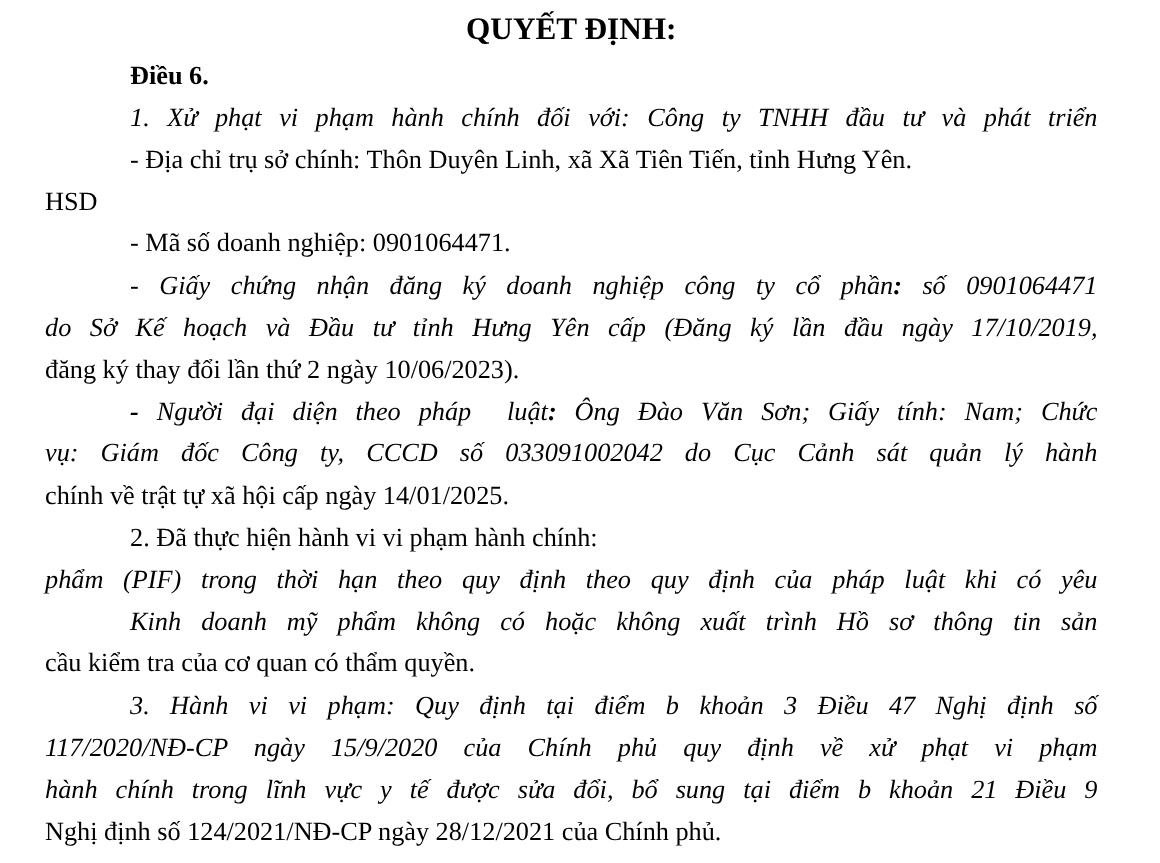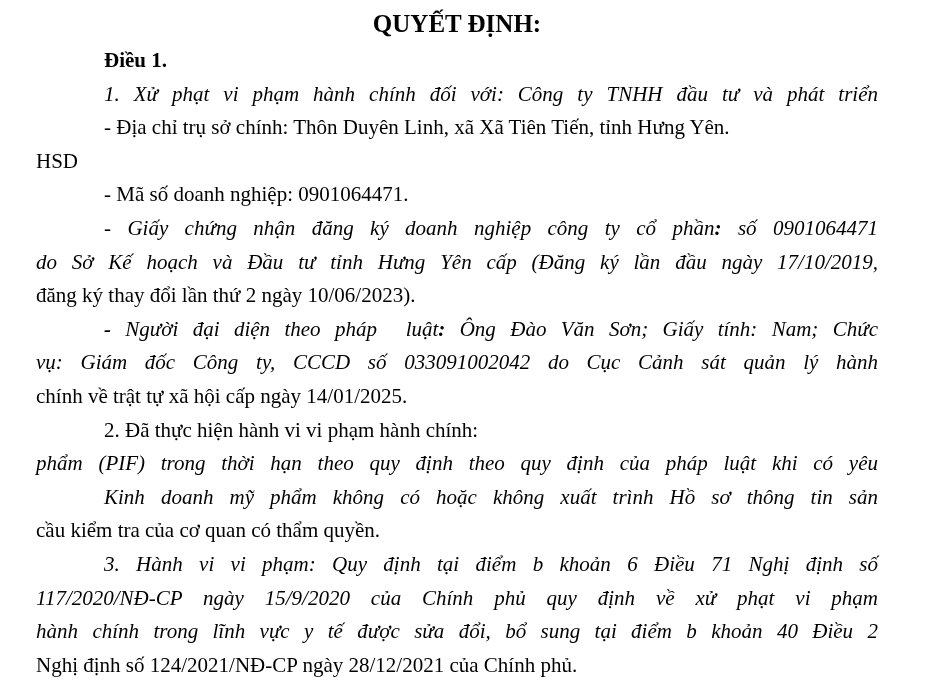--- a/index.html
+++ b/index.html
@@ -36,39 +36,39 @@
   .str { text-align-last: justify; font-style: italic; }
   .b   { font-weight: bold; }
 </style>
 </head>
 <body>
 
 <div class="page">
 
   <div class="title">QUYẾT ĐỊNH:</div>
 
-  <div class="ln ind b">Điều 1.</div>
+  <div class="ln ind b">Điều 6.</div>
 
   <div class="ln ind str">1. Xử phạt vi phạm hành chính đối với: Công ty TNHH đầu tư và phát triển</div>
   <div class="ln ind">- Địa chỉ trụ sở chính: Thôn Duyên Linh, xã Xã Tiên Tiến, tỉnh Hưng Yên.</div>
 
   <div class="ln">HSD</div>
   <div class="ln ind">- Mã số doanh nghiệp: 0901064471.</div>
 
   <div class="ln ind str"><span>- Giấy chứng nhận đăng ký doanh nghiệp công ty cổ phần</span><span class="b">:</span><span> số 0901064471</span></div>
   <div class="ln str">do Sở Kế hoạch và Đầu tư tỉnh Hưng Yên cấp (Đăng ký lần đầu ngày 17/10/2019,</div>
   <div class="ln">đăng ký thay đổi lần thứ 2 ngày 10/06/2023).</div>
 
   <div class="ln ind str"><span class="b">-</span><span> Người đại diện theo pháp &nbsp;luật</span><span class="b">:</span><span> Ông Đào Văn Sơn; Giấy tính: Nam; Chức</span></div>
   <div class="ln str">vụ: Giám đốc Công ty, CCCD số 033091002042 do Cục Cảnh sát quản lý hành</div>
   <div class="ln">chính về trật tự xã hội cấp ngày 14/01/2025.</div>
 
   <div class="ln ind">2. Đã thực hiện hành vi vi phạm hành chính:</div>
   <div class="ln str">phẩm (PIF) trong thời hạn theo quy định theo quy định của pháp luật khi có yêu</div>
   <div class="ln ind str">Kinh doanh mỹ phẩm không có hoặc không xuất trình Hồ sơ thông tin sản</div>
   <div class="ln">cầu kiểm tra của cơ quan có thẩm quyền.</div>
 
-  <div class="ln ind str">3. Hành vi vi phạm: Quy định tại điểm b khoản 6 Điều 71 Nghị định số</div>
+  <div class="ln ind str">3. Hành vi vi phạm: Quy định tại điểm b khoản 3 Điều 47 Nghị định số</div>
   <div class="ln str">117/2020/NĐ-CP ngày 15/9/2020 của Chính phủ quy định về xử phạt vi phạm</div>
-  <div class="ln str">hành chính trong lĩnh vực y tế được sửa đổi, bổ sung tại điểm b khoản 40 Điều 2</div>
+  <div class="ln str">hành chính trong lĩnh vực y tế được sửa đổi, bổ sung tại điểm b khoản 21 Điều 9</div>
   <div class="ln">Nghị định số 124/2021/NĐ-CP ngày 28/12/2021 của Chính phủ.</div>
 
 </div>
 
 </body></html>

